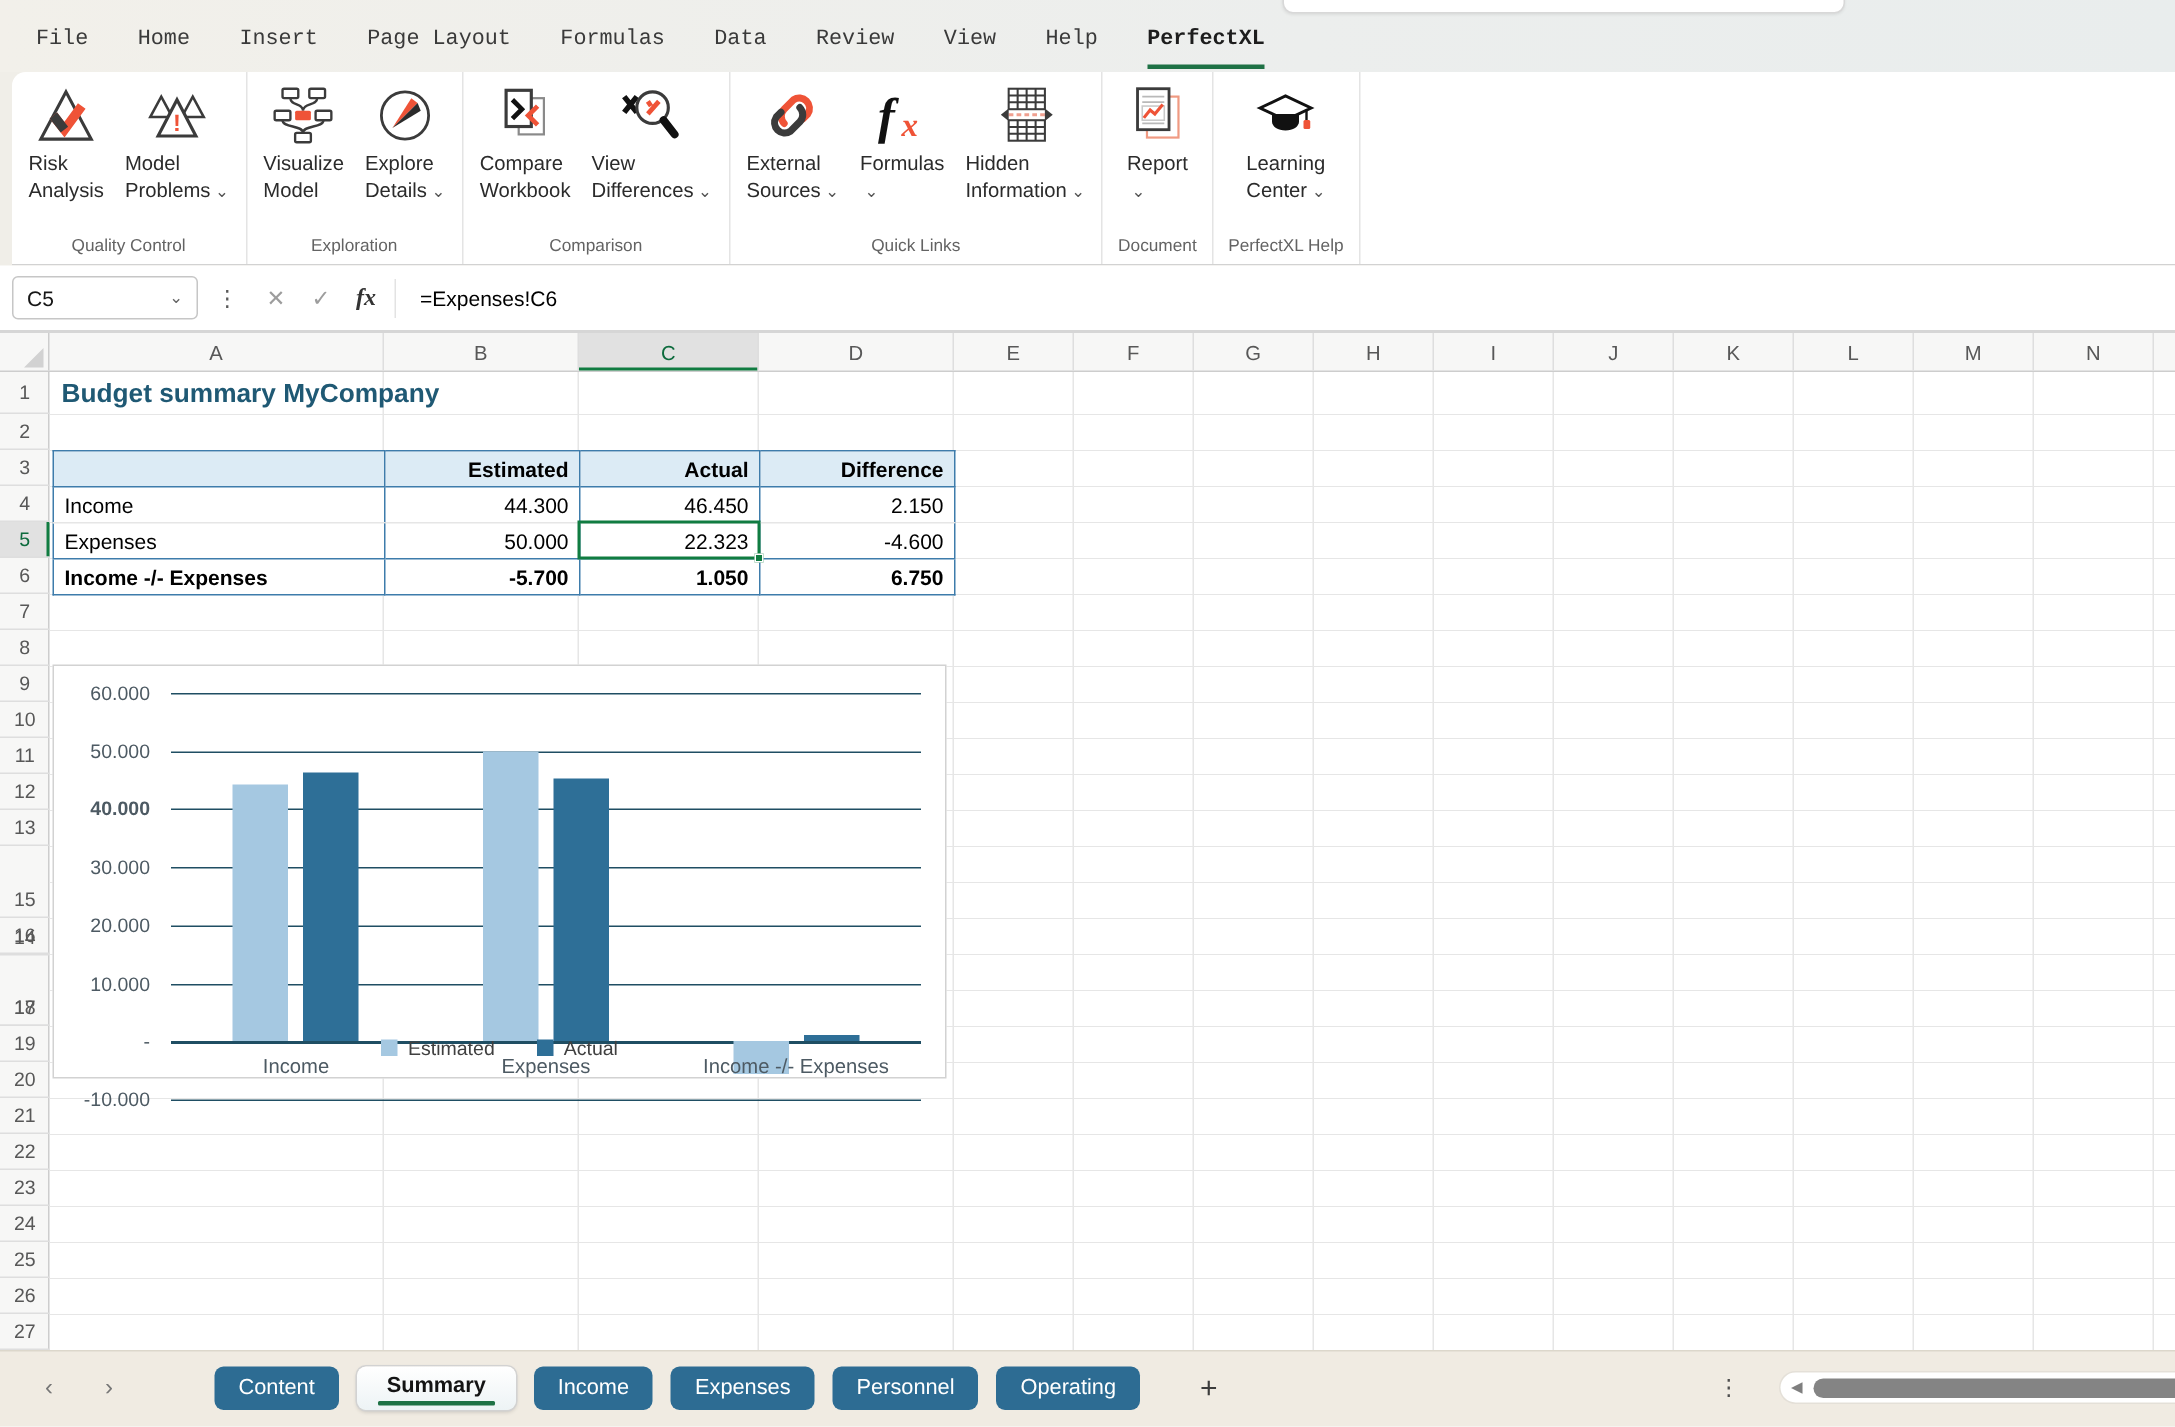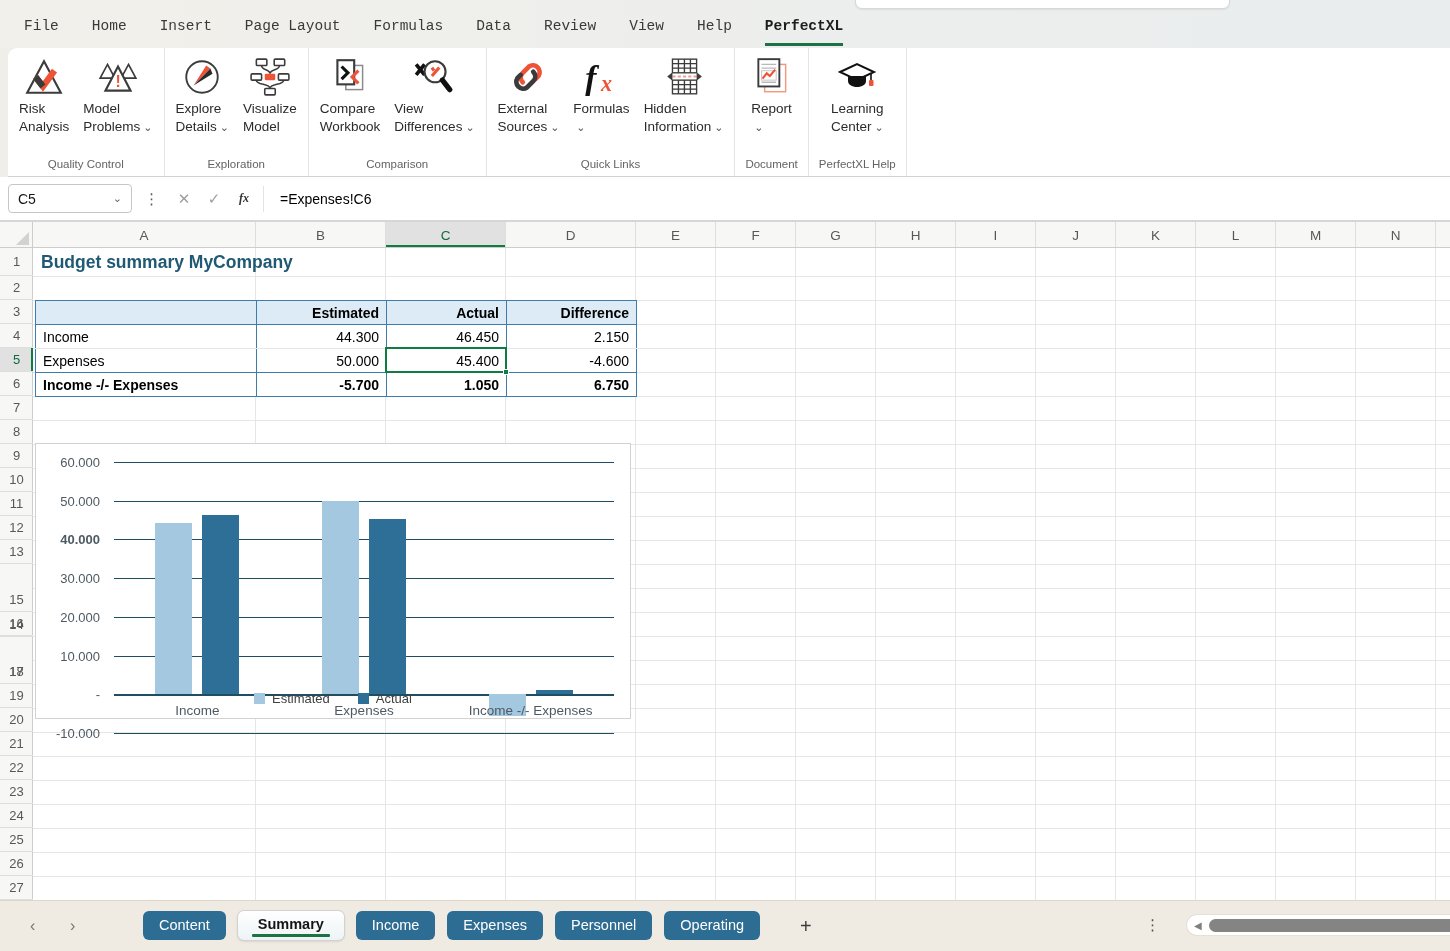--- a/index.html
+++ b/index.html
@@ -33,21 +33,21 @@
   .rgrouplabel { font-size:11.5px; color:#636363; text-align:center; padding:3px 6px 6px; white-space:nowrap; }
 
   
   .formula-row { position:absolute; left:0; right:0; top:177px; height:45px; background:#fff;
                  border-bottom:2px solid #d6d6d6; display:flex; align-items:center; }
   .namebox { margin-left:8px; width:124px; height:29px; border:1px solid #c6c6c6; border-radius:4px;
              display:flex; align-items:center; padding:0 9px; font-size:14px; color:#161616; background:#fff; }
   .namebox .nbchev { margin-left:auto; color:#666; font-size:11px; }
   .vdots { color:#5a5a5a; font-size:15px; margin:0 10px 0 12px; }
   .fbico { width:30px; text-align:center; font-size:15px; color:#9d9d9d; cursor:pointer; }
-  .fbico.fx { color:#333; font-style:italic; font-family:"Liberation Serif", serif; font-weight:700; font-size:12px; }
+  .fbico.fx { color:#333; font-style:italic; font-family:"Liberation Serif", serif; font-weight:700; font-size:16px; }
   .fsep { width:1px; height:26px; background:#e3e3e3; margin:0 4px; }
   .ftext { margin-left:12px; font-size:14px; color:#000; }
 
   
   .colheaders { position:absolute; left:0; right:0; top:222px; height:26px; background:#f7f7f6;
                 border-bottom:1px solid #cdcdcd; overflow:hidden; }
   .corner { position:absolute; left:0; top:0; width:33px; height:26px; border-right:1px solid #cdcdcd; }
   .corner .tri { position:absolute; right:3px; bottom:3px; width:0; height:0;
                  border-left:13px solid transparent; border-bottom:13px solid #d2d2d2; }
   .colcell { position:absolute; top:0; height:26px; display:flex; align-items:center; justify-content:center;
@@ -164,42 +164,42 @@
       </div>
     </div>
     <div class="rgrouplabel">Quality Control</div>
   </div>
 
   <div class="rgroup">
     <div class="rbuttons">
       <div class="rbtn">
         <span class="ricon">
           <svg width="42" height="42" viewBox="0 0 40 40">
-              <circle cx="20" cy="20" r="15" fill="none" stroke="#3b3b3b" stroke-width="1.8"></circle>
-              <path d="M12 28 L28 12 L24 9 Z" fill="#ef5337"></path>
-              <path d="M12 28 L28 12 L30 17 Z" fill="#2b2b2b"></path>
-            </svg>
-        </span>
-        <span class="rlabel"><span>Explore</span><br><span>Details</span><span class="chev">⌄</span></span>
-      </div>
-      <div class="rbtn">
-        <span class="ricon">
-          <svg width="42" height="42" viewBox="0 0 40 40">
               <g fill="none" stroke="#3b3b3b" stroke-width="1.5">
                 <rect x="7" y="3" width="10" height="6" rx="1"></rect>
                 <rect x="24" y="3" width="10" height="6" rx="1"></rect>
                 <rect x="2" y="17" width="10" height="6" rx="1"></rect>
                 <rect x="28" y="17" width="10" height="6" rx="1"></rect>
                 <rect x="15" y="31" width="10" height="6" rx="1"></rect>
                 <path d="M12 9 C12 14 20 12 20 17 M29 9 C29 14 20 12 20 17 M7 23 C7 28 20 26 20 31 M33 23 C33 28 20 26 20 31"></path>
               </g>
               <rect x="15" y="17" width="10" height="6" rx="1" fill="#ef5337"></rect>
             </svg>
         </span>
         <span class="rlabel"><span>Visualize</span><br><span>Model</span></span>
+      </div>
+      <div class="rbtn">
+        <span class="ricon">
+          <svg width="42" height="42" viewBox="0 0 40 40">
+              <circle cx="20" cy="20" r="15" fill="none" stroke="#3b3b3b" stroke-width="1.8"></circle>
+              <path d="M12 28 L28 12 L24 9 Z" fill="#ef5337"></path>
+              <path d="M12 28 L28 12 L30 17 Z" fill="#2b2b2b"></path>
+            </svg>
+        </span>
+        <span class="rlabel"><span>Explore</span><br><span>Details</span><span class="chev">⌄</span></span>
       </div>
     </div>
     <div class="rgrouplabel">Exploration</div>
   </div>
 
   <div class="rgroup">
     <div class="rbuttons">
       <div class="rbtn">
         <span class="ricon">
           <svg width="42" height="42" viewBox="0 0 40 40">
@@ -401,21 +401,21 @@
       </tr>
       <tr class="mid">
         <td class="lbl">Income</td>
         <td class="num">44.300</td>
         <td class="num">46.450</td>
         <td class="num">2.150</td>
       </tr>
       <tr>
         <td class="lbl">Expenses</td>
         <td class="num">50.000</td>
-        <td class="num">45.400</td>
+        <td class="num">22.323</td>
         <td class="num">-4.600</td>
       </tr>
       <tr class="tot">
         <td class="lbl">Income -/- Expenses</td>
         <td class="num">-5.700</td>
         <td class="num">1.050</td>
         <td class="num">6.750</td>
       </tr>
     </tbody>
       </table>

